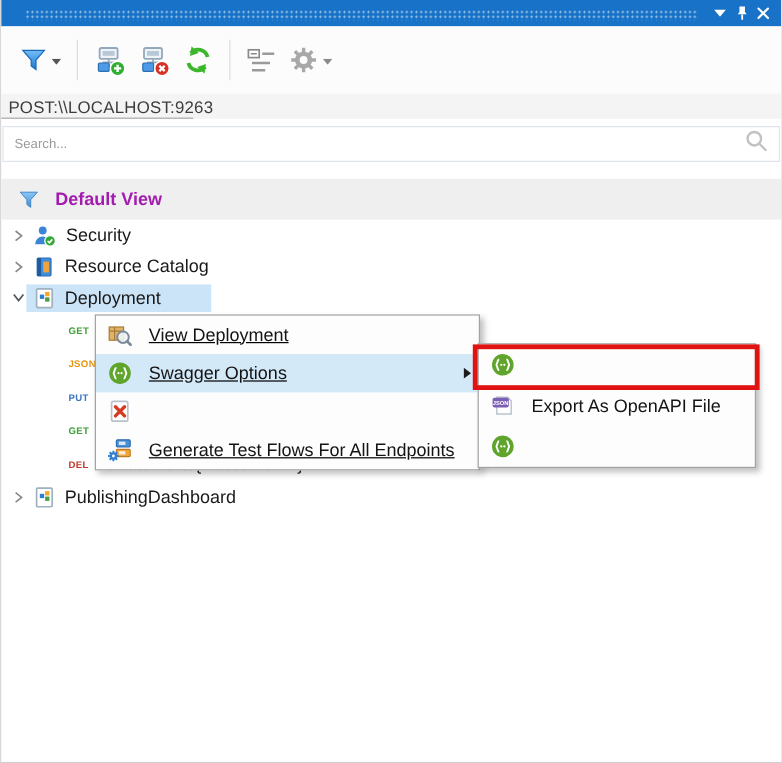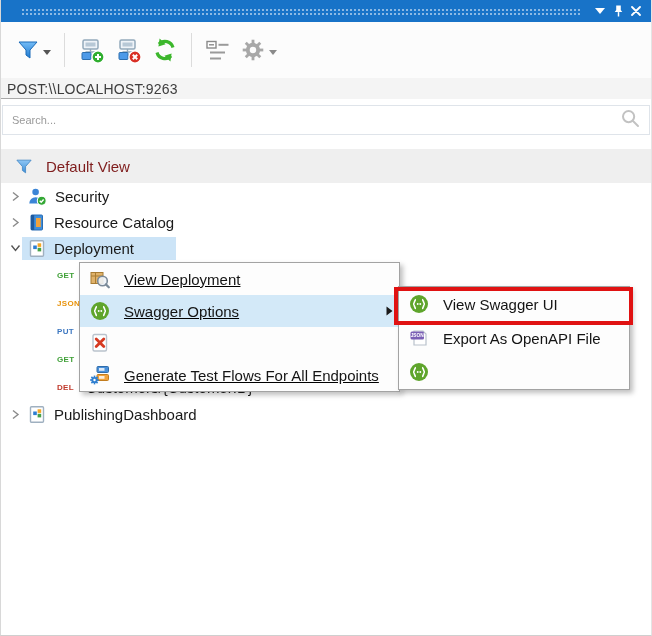--- a/index.html
+++ b/index.html
@@ -27,21 +27,21 @@
   .server-row::after{content:"";position:absolute;left:0;bottom:0;width:160px;height:1px;background:#a9a9a9;}
 
   
   .search-box{margin:6px 1px 0 1px;height:28px;border:1px solid #dfe4ea;background:#fff;display:flex;align-items:center;}
   .search-box input{flex:1;border:none;outline:none;font-size:11px;color:#333;padding:0 0 0 9px;background:transparent;font-family:"Liberation Sans",sans-serif;}
   .search-box input::placeholder{color:#9a9a9a;}
   .search-box .mag{margin-right:9px;}
 
   
   .view-band{margin-top:14px;height:34px;background:#efefef;display:flex;align-items:center;padding-left:13px;}
-  .view-band .label{margin-left:12px;font-size:15px;color:#7f1d1d;font-weight:400;}
+  .view-band .label{margin-left:12px;font-size:15px;color:#a21caf;font-weight:700;}
 
   
   .tree{font-size:15px;color:#1a1a1a;}
   .trow{display:flex;align-items:center;height:26px;}
   .trow .chev{width:12px;margin-left:9px;display:flex;align-items:center;}
   .trow .nicon{margin-left:6px;display:flex;align-items:center;}
   .trow .nlabel{margin-left:8px;white-space:nowrap;}
   .trow.selected .selwrap{background:#cce4f7;display:flex;align-items:center;padding:2px 42px 2px 2px;}
   .trow.selected .nicon{margin-left:4px;}
   .erow{display:flex;align-items:center;height:28px;}
@@ -343,21 +343,20 @@
     <div class="mi">
       <span class="mi-icon">
         <svg width="20" height="20" viewBox="0 0 20 20">
           <circle cx="10" cy="10" r="9" fill="#5fa52c"></circle>
           <path d="M7 5.6 c-2 0 -1 4.4 -3 4.4 c2 0 1 4.4 3 4.4" stroke="#fff" fill="none" stroke-width="1.6"></path>
           <path d="M13 5.6 c2 0 1 4.4 3 4.4 c-2 0 -1 4.4 -3 4.4" stroke="#fff" fill="none" stroke-width="1.6"></path>
           <circle cx="8.7" cy="10" r="0.95" fill="#fff"></circle>
             <circle cx="11.3" cy="10" r="0.95" fill="#fff"></circle>
         </svg>
       </span>
-      <span class="mi-label">View Swagger UI</span>
     </div>
     <div class="mi">
       <span class="mi-icon">
         <svg width="20" height="20" viewBox="0 0 20 20">
           <path d="M5 3 h9 l3 3 v11 h-12 z" fill="#fff" stroke="#b9c2cc" stroke-width="1.2"></path>
           <rect x="1.5" y="3.5" width="13.5" height="8" rx="1.5" fill="#7a5fb5"></rect>
           <text x="8.2" y="9.4" text-anchor="middle" font-size="4.8" font-weight="bold" fill="#fff" font-family="Liberation Sans, sans-serif">JSON</text>
         </svg>
       </span>
       <span class="mi-label">Export As OpenAPI File</span>

